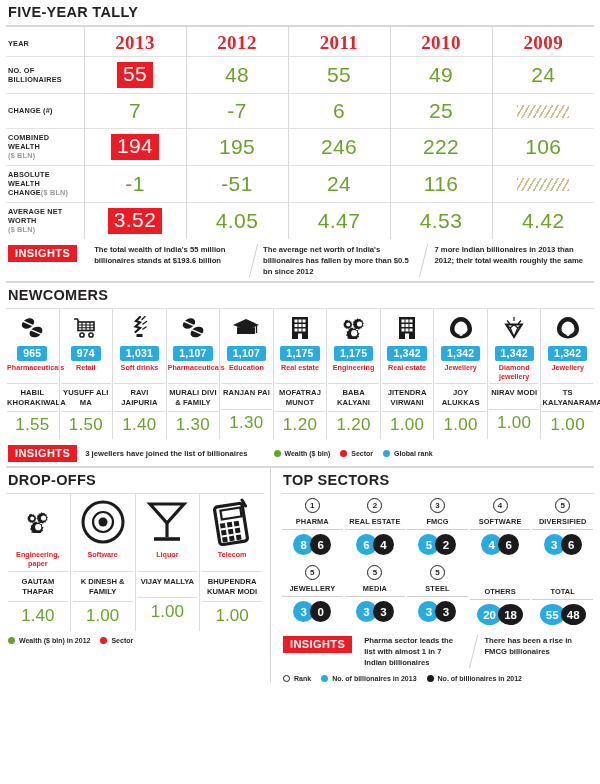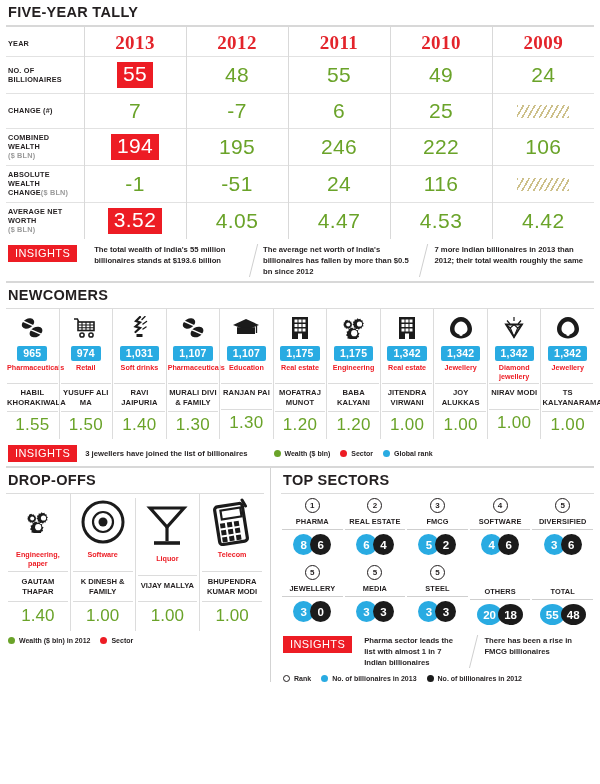--- a/index.html
+++ b/index.html
@@ -49,21 +49,21 @@
   }
   .hatch {
     display: inline-block; width: 52px; height: 13px;
     background-image: repeating-linear-gradient(
       -60deg, #cdc08a 0 1.6px, transparent 1.6px 5px);
   }
 
   
   .insights-row { display: flex; align-items: flex-start; gap: 8px; padding: 5px 2px 4px 2px; }
   .ibadge {
-    background: #ed1c24; color: #fff; font-size: 11px; font-weight: normal;
+    background: #ed1c24; color: #fff; font-size: 11px; font-weight: bold;
     letter-spacing: .4px; padding: 2px 7px 3px 7px; flex: 0 0 auto; margin-top: 1px;
   }
   .ilist { display: flex; flex: 1; gap: 0; }
   .iitem {
     font-size: 7.7px; line-height: 1.45; color: #231f20; font-weight: bold;
     padding: 0 9px; flex: 1; position: relative;
   }
   .iitem + .iitem { border-left: 1px solid #cfcfcf; transform: skewX(-14deg); }
   .iitem + .iitem > span { display: block; transform: skewX(14deg); }
 
@@ -95,21 +95,21 @@
   
   .legend { display: flex; align-items: center; gap: 10px; }
   .lg { display: flex; align-items: center; gap: 4px; font-size: 7px; font-weight: bold; color: #231f20; }
   .dot { width: 7px; height: 7px; border-radius: 50%; display: inline-block; }
 
   
   .lower { display: flex; width: 100%; }
   .col-left { width: 258px; flex: 0 0 258px; }
   .col-right { flex: 1; border-left: 1px solid #d3d3d3; padding-left: 10px; margin-left: 6px; }
 
-  .do-grid { display: flex; align-items: flex-end; }
+  .do-grid { display: flex; }
   .do { flex: 1 1 0; text-align: center; border-left: 1px solid #dcdcdc; padding: 0 2px; }
   .do:first-child { border-left: none; }
   .do .ico { height: 56px; display: flex; align-items: center; justify-content: center; }
   .do .sector { min-height: 20px; margin-top: 1px; }
   .do .nm {
     font-size: 7.6px; font-weight: bold; line-height: 1.25; color: #231f20;
     border-top: 1px solid #dcdcdc; padding: 5px 0; min-height: 26px;
   }
   .do .val { color: #6aa329; font-size: 17px; border-top: 1px solid #dcdcdc; padding: 4px 0 5px; }
 

